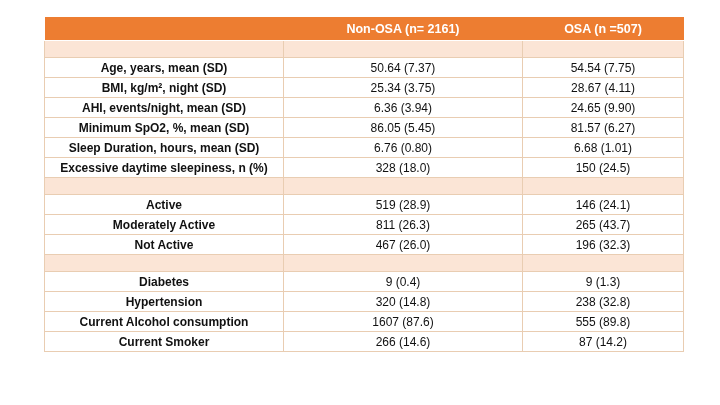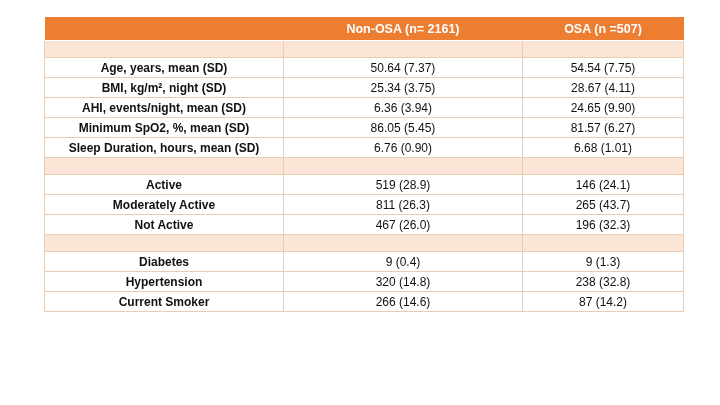--- a/index.html
+++ b/index.html
@@ -91,22 +91,27 @@
           <td>6.36 (3.94)</td>
           <td>24.65 (9.90)</td>
         </tr>
         <tr class="data">
           <td class="label">Minimum SpO2, %, mean (SD)</td>
           <td>86.05 (5.45)</td>
           <td>81.57 (6.27)</td>
         </tr>
         <tr class="data">
           <td class="label">Sleep Duration, hours, mean (SD)</td>
-          <td>6.76 (0.90)</td>
+          <td>6.76 (0.80)</td>
           <td>6.68 (1.01)</td>
+        </tr>
+        <tr class="data">
+          <td class="label">Excessive daytime sleepiness, n (%)</td>
+          <td>328 (18.0)</td>
+          <td>150 (24.5)</td>
         </tr>
         <tr class="spacer">
           <td></td>
           <td></td>
           <td></td>
         </tr>
         <tr class="data">
           <td class="label">Active</td>
           <td>519 (28.9)</td>
           <td>146 (24.1)</td>
@@ -130,19 +135,24 @@
           <td class="label">Diabetes</td>
           <td>9 (0.4)</td>
           <td>9 (1.3)</td>
         </tr>
         <tr class="data">
           <td class="label">Hypertension</td>
           <td>320 (14.8)</td>
           <td>238 (32.8)</td>
         </tr>
         <tr class="data">
+          <td class="label">Current Alcohol consumption</td>
+          <td>1607 (87.6)</td>
+          <td>555 (89.8)</td>
+        </tr>
+        <tr class="data">
           <td class="label">Current Smoker</td>
           <td>266 (14.6)</td>
           <td>87 (14.2)</td>
         </tr>
       </tbody>
   </table>
 </div>
 
 </body></html>

